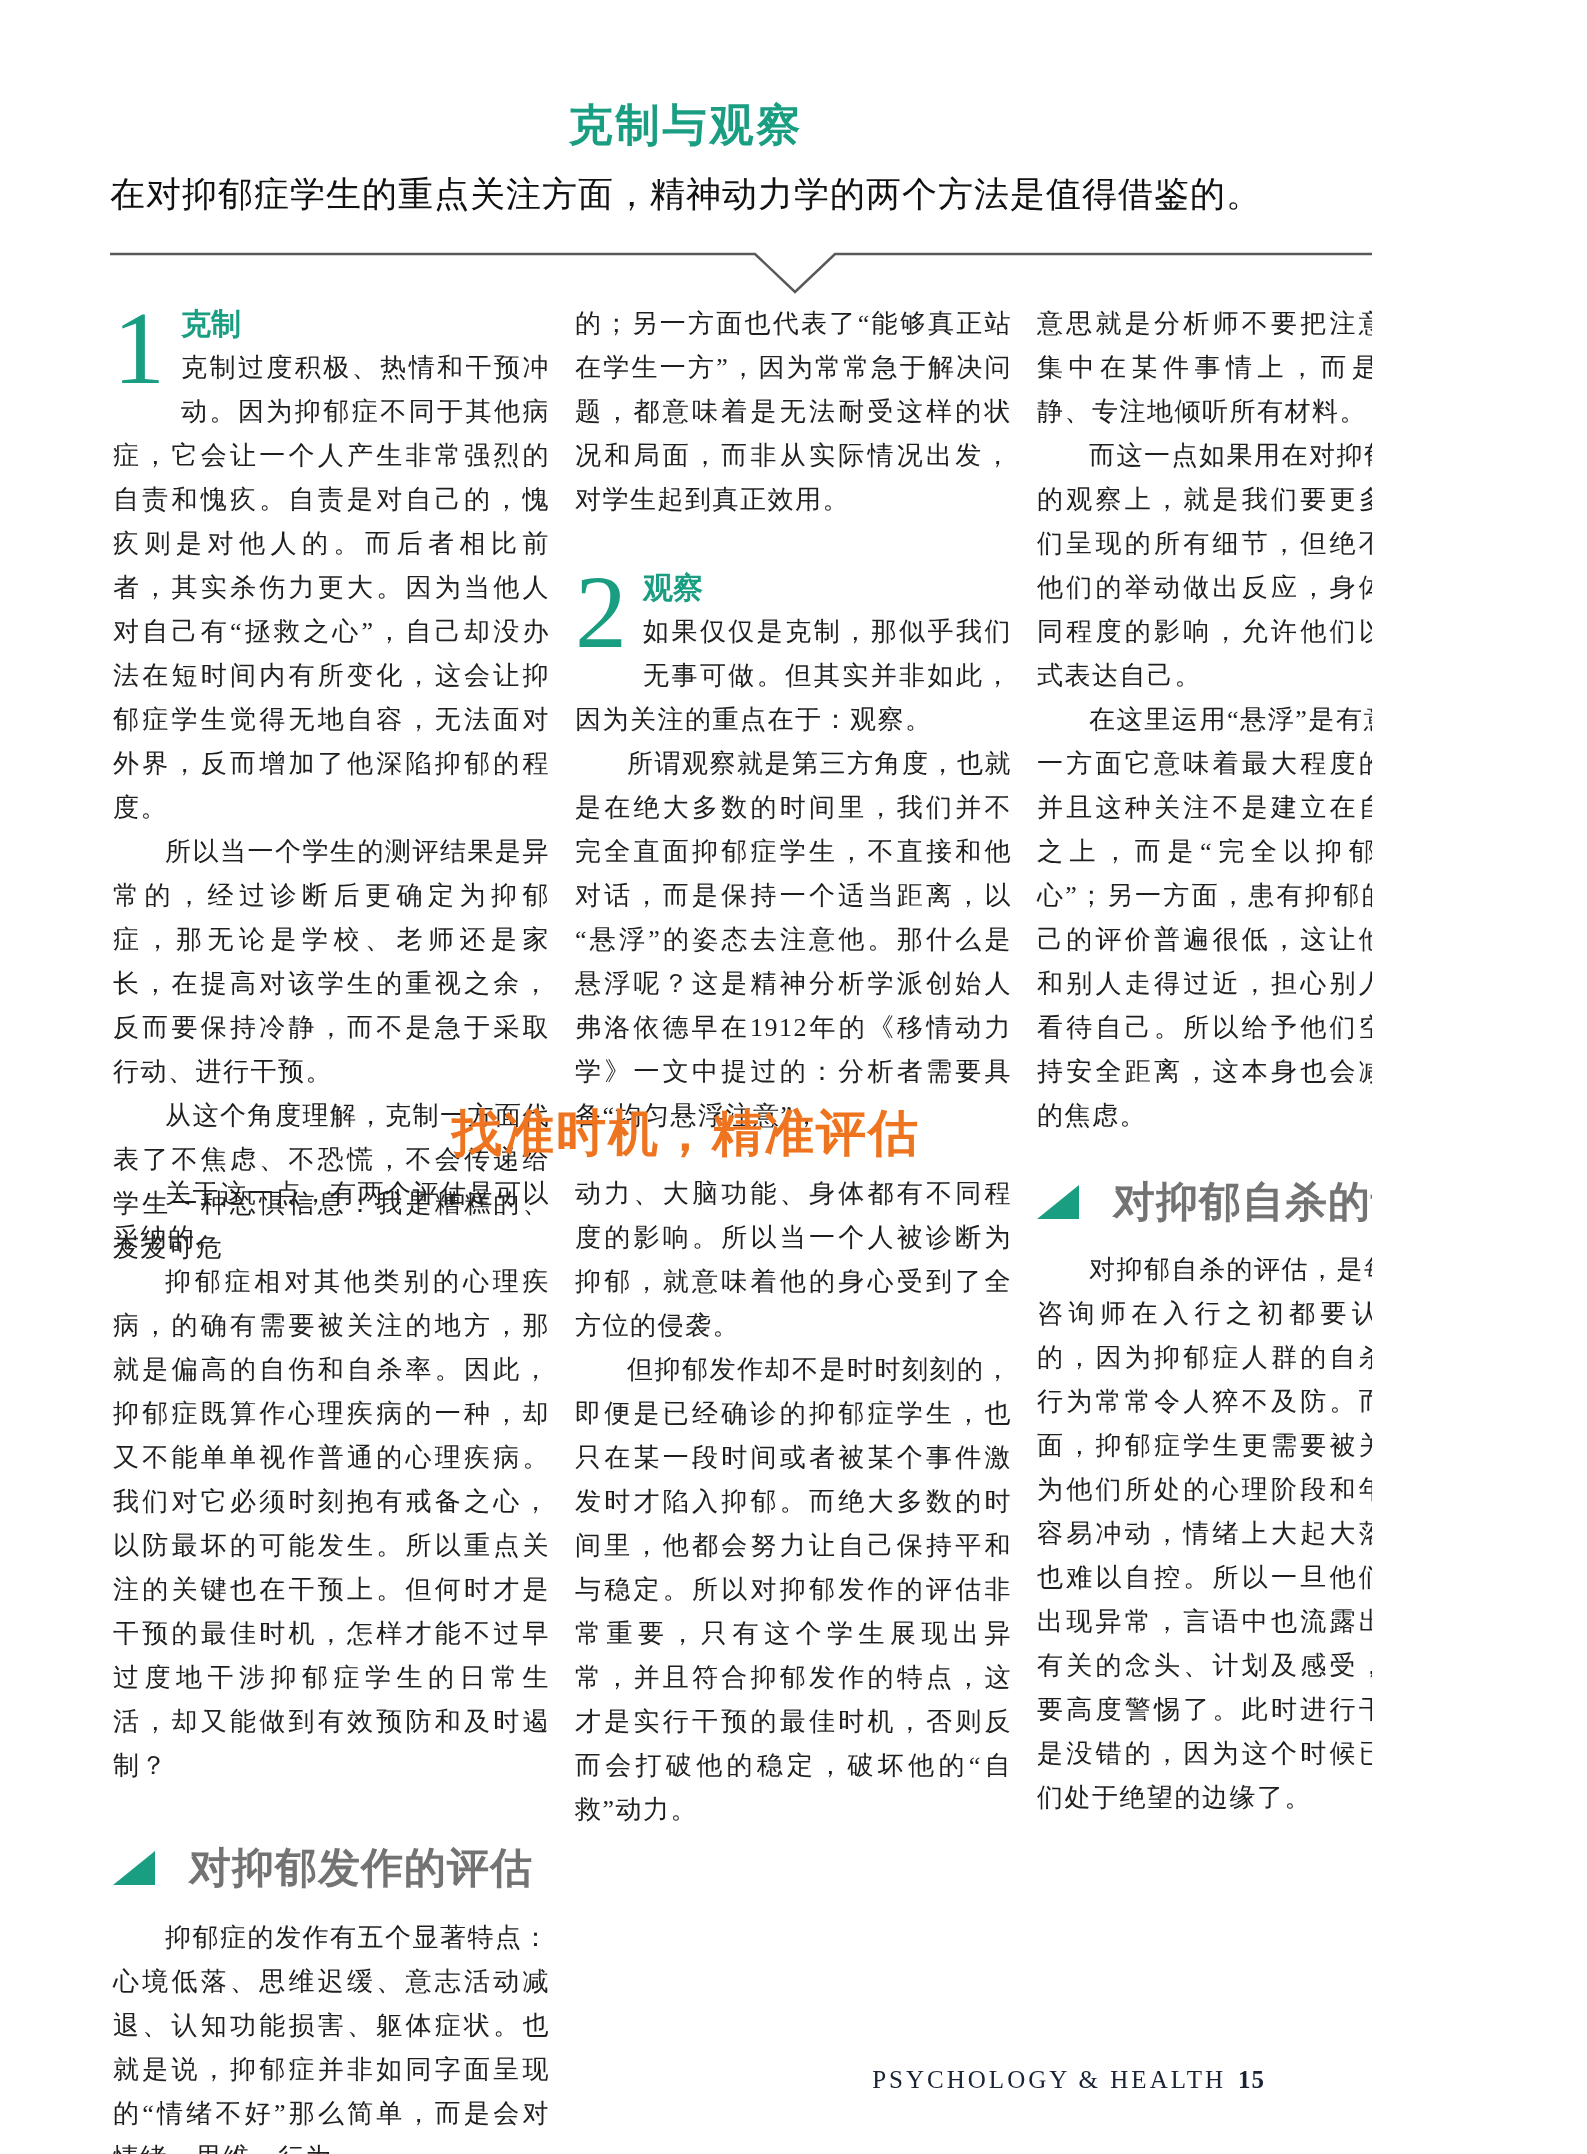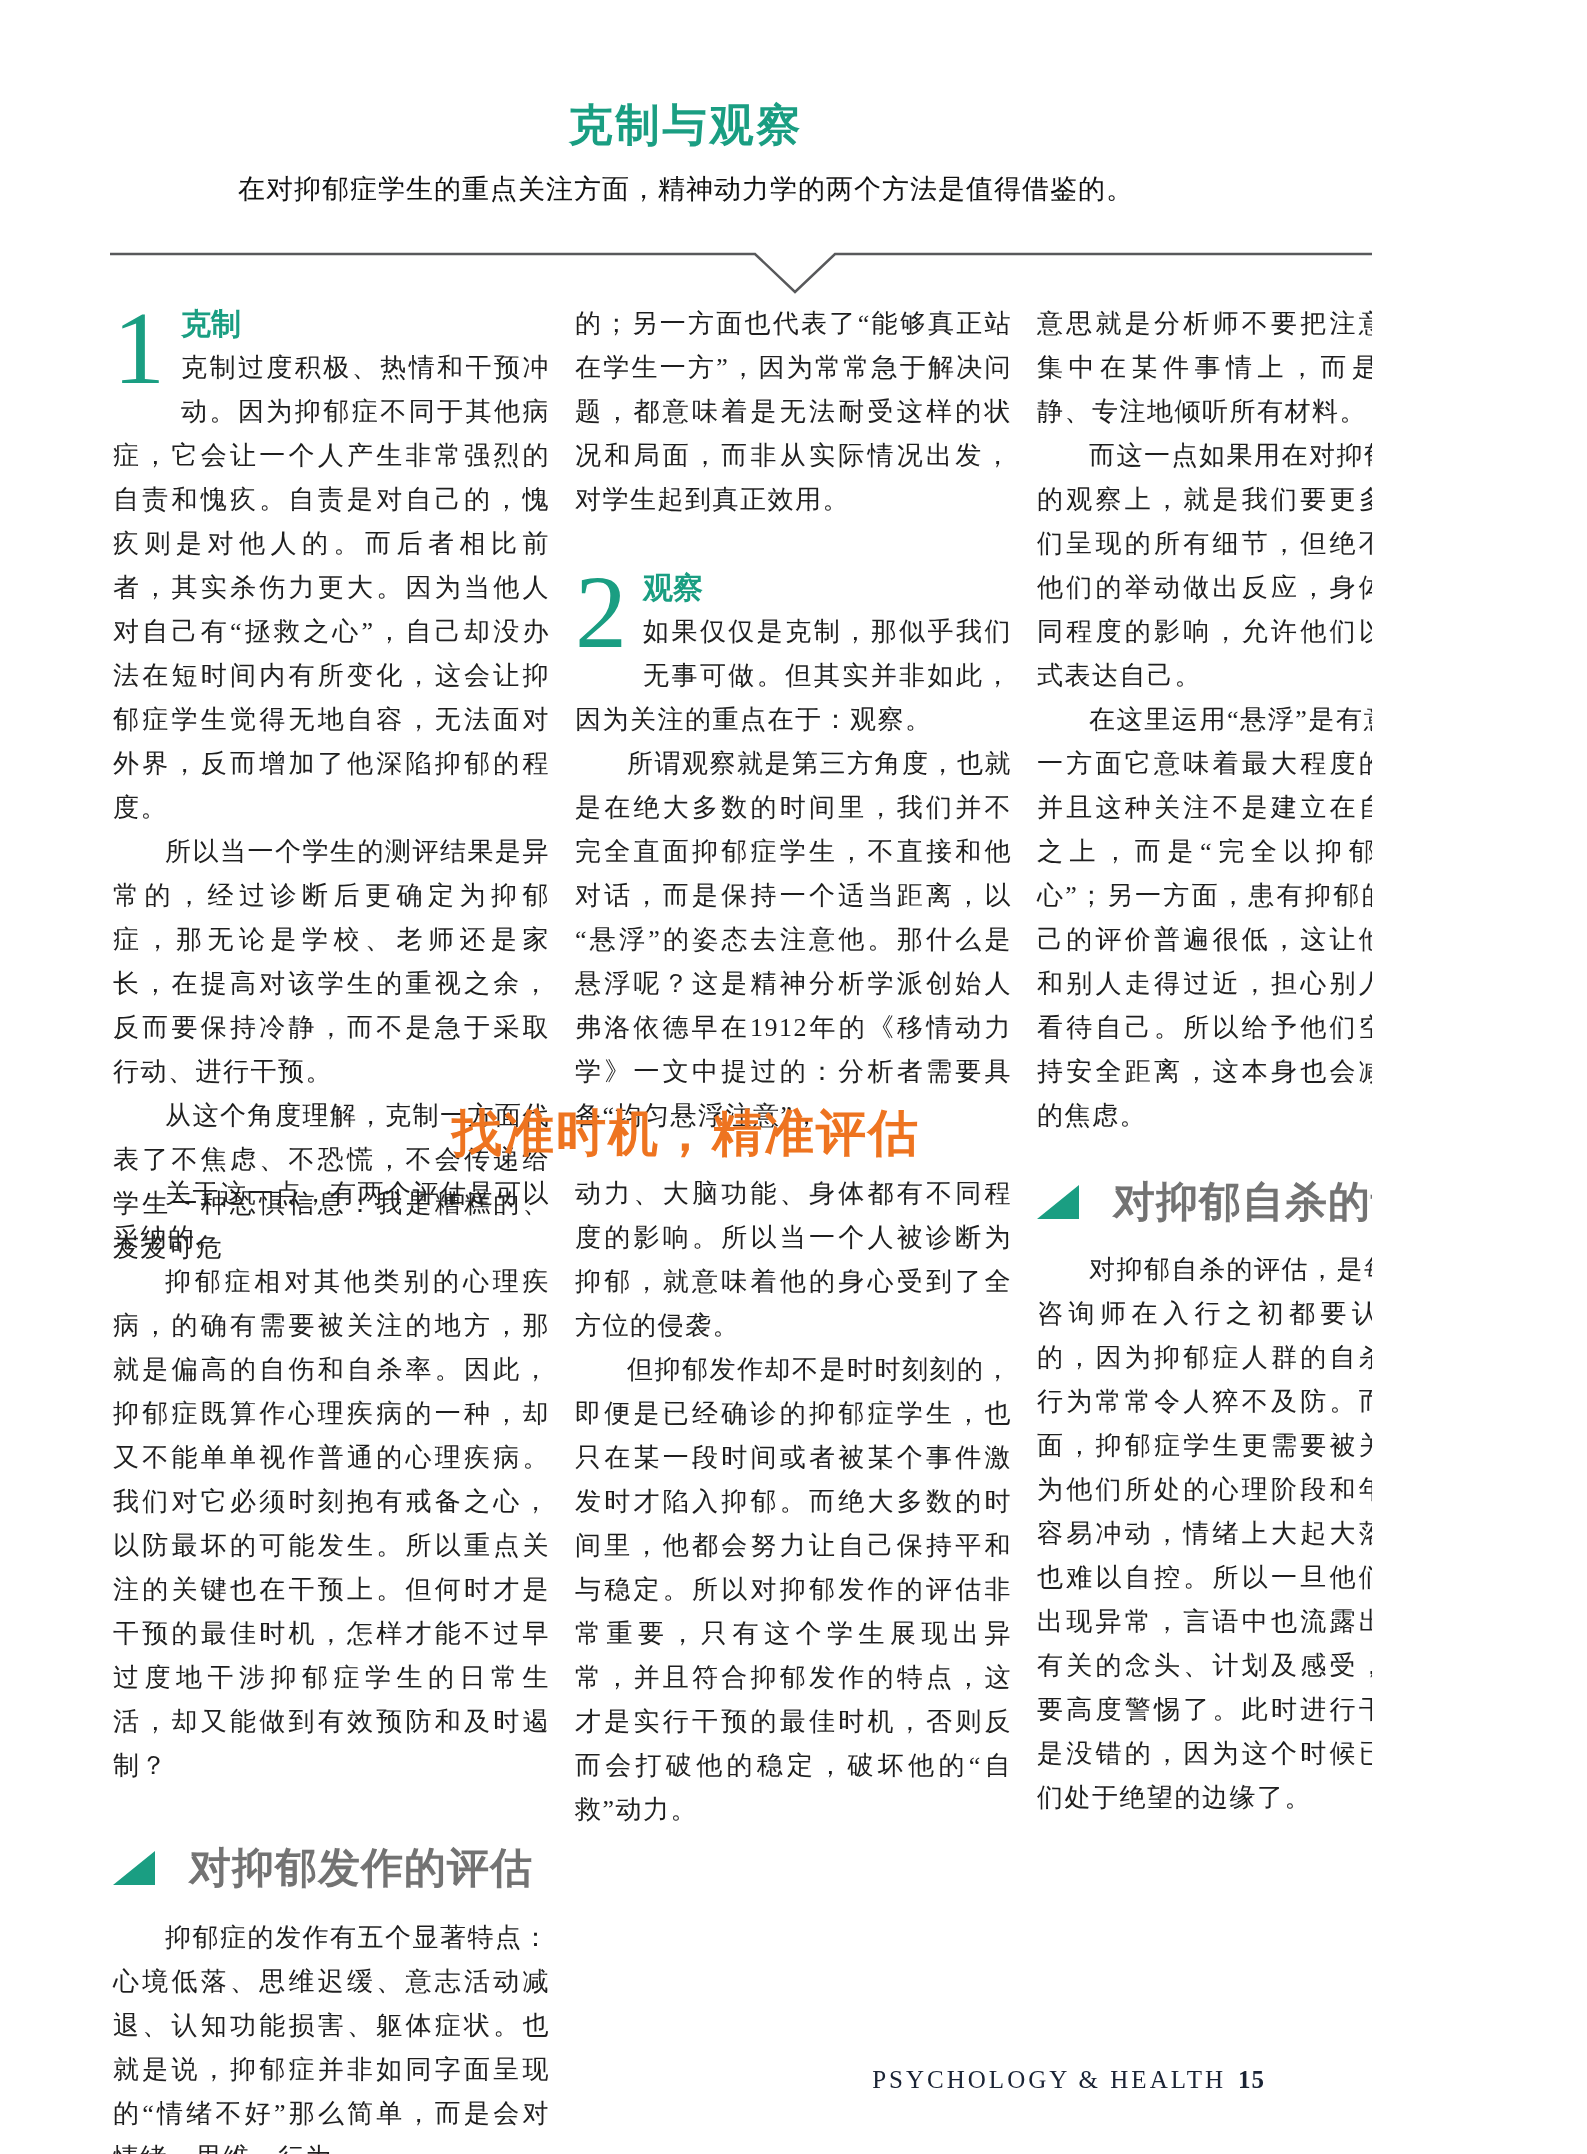--- a/index.html
+++ b/index.html
@@ -10,21 +10,21 @@
   }
   .page{position:relative;width:1372px;height:2154px;background:#ffffff;overflow:hidden;}
 
   
   .header{position:absolute;top:96px;left:0;width:100%;text-align:center;}
   .page-title{
     font-family:"Liberation Sans","DejaVu Sans",sans-serif;
     font-size:44px;font-weight:bold;color:#1a9e82;letter-spacing:3px;
   }
   .page-subtitle{
-    margin-top:16px;font-size:27px;color:#111;letter-spacing:1px;
+    margin-top:16px;font-size:35px;color:#111;letter-spacing:1px;
   }
 
   
   .divider-top{position:absolute;top:252px;left:110px;width:1370px;height:46px;}
   .divider-top svg{display:block;}
 
   
   .cols{position:absolute;left:113px;width:1362px;display:flex;gap:25px;}
   .sec1{top:302px;}
   .sec2{top:1172px;}

